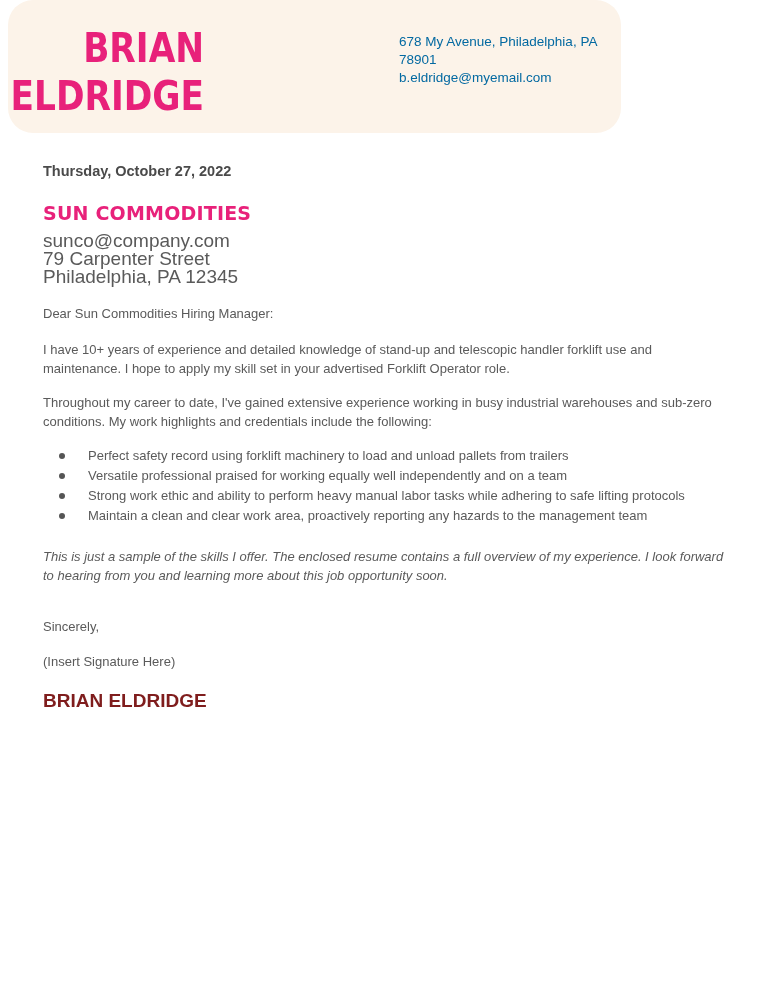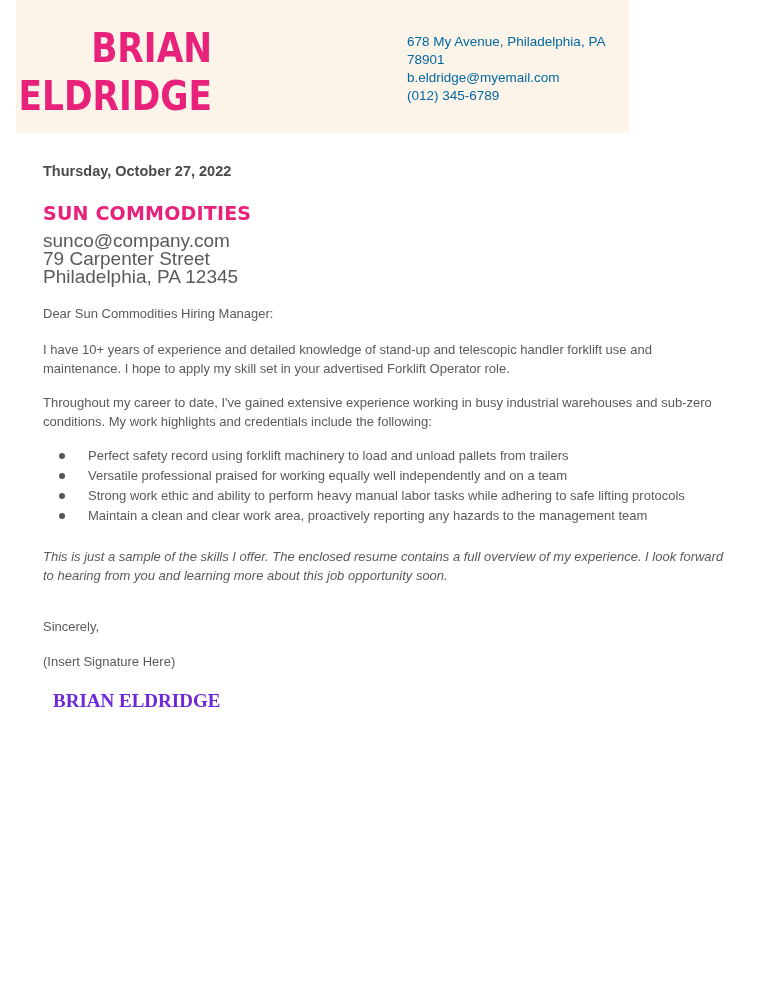--- a/index.html
+++ b/index.html
@@ -1,21 +1,22 @@
 <!DOCTYPE html>
 <html><head>
   <meta charset="utf-8">
   <style>
     * { box-sizing: border-box; margin: 0; padding: 0; }
     html, body { width: 768px; height: 994px; background: #ffffff; overflow: hidden; }
     body { font-family: "Liberation Sans", sans-serif; color: #555555; position: relative; }
 
     .header {
-      position: absolute; left: 16px; top: 0; width: 613px; height: 133px;
+      position: absolute; left: 8px; top: 0; width: 613px; height: 133px;
       background: #fcf3e9;
+      border-radius: 25px;
     }
     .name-block {
       position: absolute; right: 417px; top: 24px; text-align: right;
       font-family: "DejaVu Sans", sans-serif; font-weight: bold;
       color: #e8217a; font-size: 40px; line-height: 48px;
       letter-spacing: 0px; transform: scaleX(0.86); transform-origin: right top;
     }
     .contact {
       position: absolute; left: 391px; top: 33px;
       font-size: 13.5px; line-height: 18px; color: #0369a1;
@@ -48,37 +49,36 @@
       font-size: 13px; line-height: 20px; color: #5a5a5a;
     }
     .bullets li .dot {
       position: absolute; left: 16px; top: 7px; width: 6px; height: 6px;
       border-radius: 50%; background: #555555;
     }
     .p3 { top: 547px; font-style: italic; }
     .closing { top: 617px; }
     .signature { top: 652px; }
     .sign-name {
-      position: absolute; top: 690px; left: 10px;
-      font-family: Liberation Serif, serif; font-weight: bold;
-      font-size: 19px; color: #6d28d9;
+      position: absolute; top: 690px; left: 0;
+      font-family: Liberation Sans, sans-serif; font-weight: bold;
+      font-size: 19px; color: #7f1d1d;
     }
   </style>
 </head>
 <body>
 
 <div class="header">
   <div class="name-block">
     <div>BRIAN</div>
     <div>ELDRIDGE</div>
   </div>
   <div class="contact">
     <div>678 My Avenue, Philadelphia, PA 78901</div>
     <div>b.eldridge@myemail.com</div>
-    <div>(012) 345-6789</div>
   </div>
 </div>
 
 <div class="content">
   <div class="date">Thursday, October 27, 2022</div>
 
   <div class="company">SUN COMMODITIES</div>
   <div class="company-lines">
     <div>sunco@company.com</div>
     <div>79 Carpenter Street</div>

